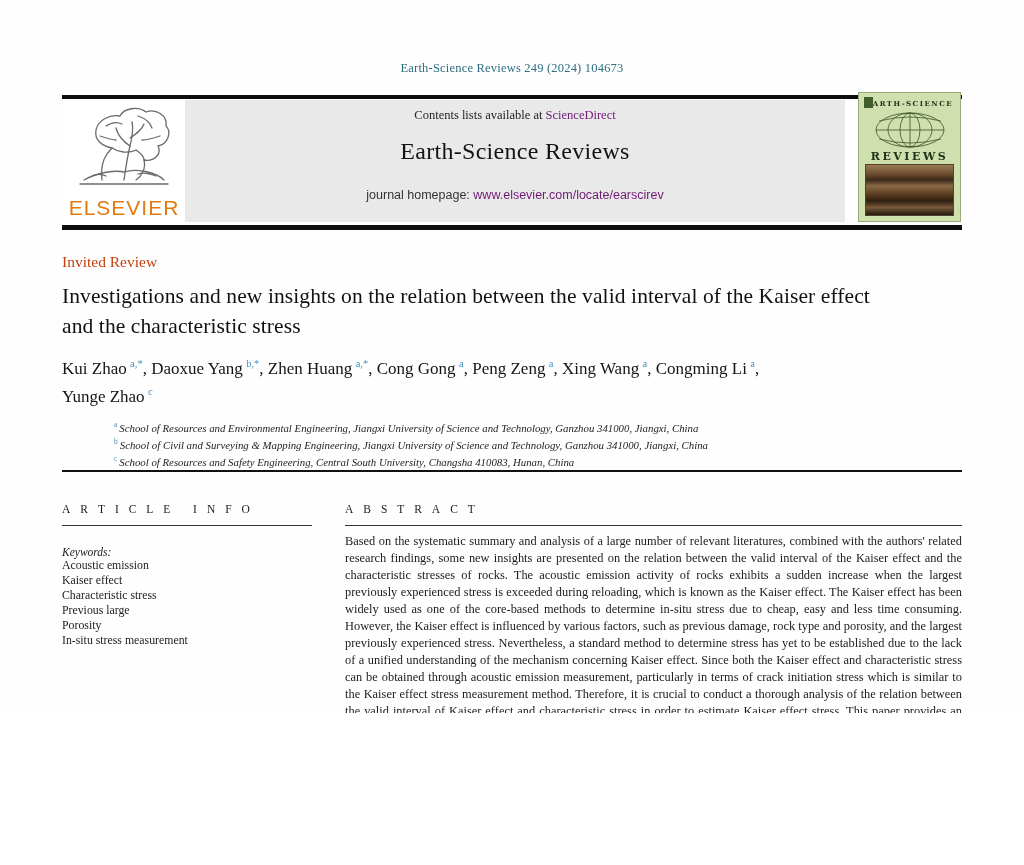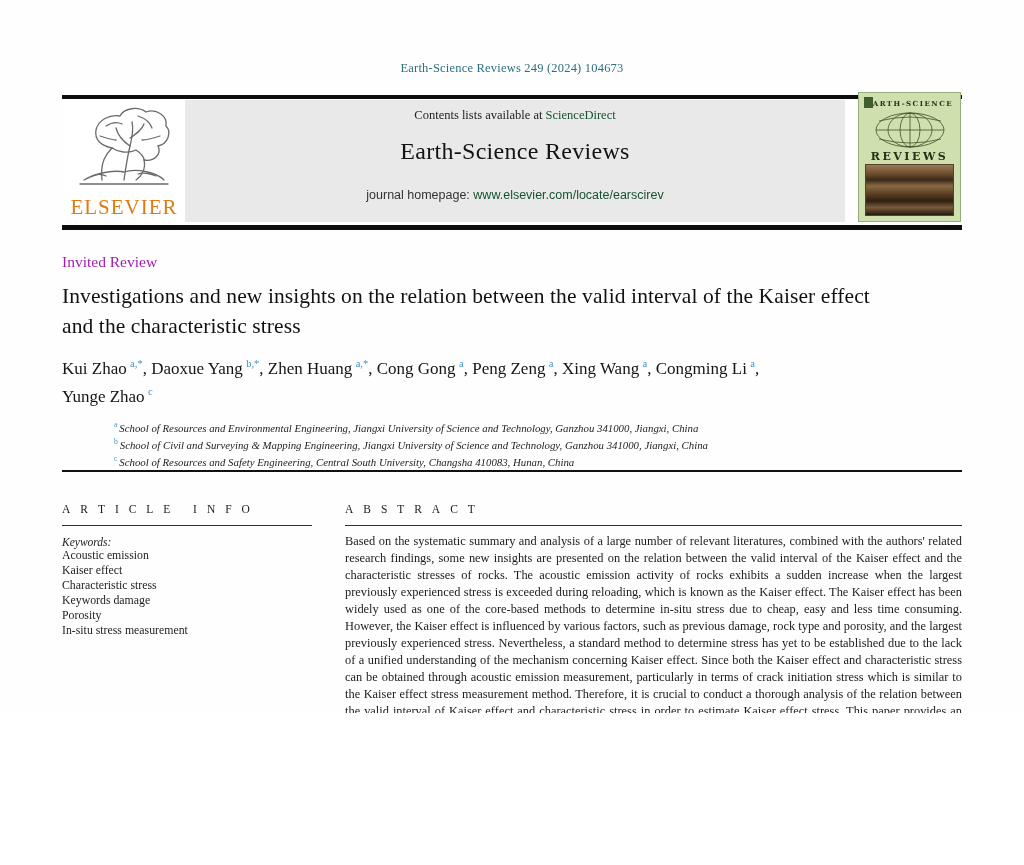--- a/index.html
+++ b/index.html
@@ -16,28 +16,28 @@
   }
   
   .rule-thick { position:absolute; left:62px; width:900px; height:4px; background:#0d0d0d; }
   .rule-thin  { position:absolute; left:62px; width:900px; height:1.5px; background:#111; }
   .rule-bottom{ position:absolute; left:62px; width:900px; height:2px; background:#111; border-top:1px solid #888; }
   
   .logo-cell { position:absolute; left:62px; top:100px; width:123px; height:122px; background:#fff; }
   .tree-icon { display:block; margin:2px auto 0 auto; }
   .elsevier-word {
     position:absolute; bottom:2px; left:3px; width:118px; text-align:center;
-    font-size:21px; letter-spacing:1px; color:#e07b10; font-family:Liberation Serif, serif;
+    font-size:21px; letter-spacing:1px; color:#e07b10; font-family:Liberation Sans, sans-serif;
   }
   .banner {
     position:absolute; left:185px; top:100px; width:660px; height:122px;
     background:#e9e9e9; text-align:center;
   }
   .banner-contents { margin-top:8px; font-size:12.5px; color:#222; }
-  .banner-link { color:#14532d; cursor:pointer; }
+  .banner-link { color:#701a75; cursor:pointer; }
   .banner-journal { margin-top:15px; font-size:24px; color:#141414; letter-spacing:.3px; }
   .banner-homepage {
     position:absolute; bottom:20px; left:0; width:100%;
     font-family:"Liberation Sans", sans-serif; font-size:12.5px; color:#333;
   }
   
   .cover {
     position:absolute; left:858px; top:92px; width:103px; height:130px;
     background:#cfe0ae; border:1px solid #97ad79; overflow:hidden;
   }
@@ -47,38 +47,38 @@
   .cover-reviews { text-align:center; font-size:11px; font-weight:bold; letter-spacing:2.5px;
     color:#23331a; font-family:"DejaVu Serif", serif; }
   .cover-photo {
     position:absolute; bottom:5px; left:6px; right:6px; height:52px;
     background:
       linear-gradient(180deg,#9a7b55 0%,#6d4c2e 18%,#3a2a1a 30%,#8a6a45 42%,#55381f 60%,#2e2012 72%,#7a5a3a 85%,#241a0e 100%);
     border:1px solid #55422c;
   }
   .cover-logo-sq { position:absolute; top:4px; left:5px; width:9px; height:11px; background:#3f5e2b; }
   
-  .invited { position:absolute; left:62px; top:253px; font-size:15.5px; color:#a21caf; }
+  .invited { position:absolute; left:62px; top:253px; font-size:15.5px; color:#c2410c; }
   .title {
     position:absolute; left:62px; top:281px; width:820px;
     font-size:21.5px; line-height:30px; color:#111; letter-spacing:.1px;
   }
   .authors {
     position:absolute; left:62px; top:352px; width:730px;
     font-size:17px; line-height:24px; color:#151515;font-family:Liberation Serif, serif;
   }
   .authors sup { font-size:10.5px; color:#4493c2; }
   .affils { position:absolute; left:76px; top:418px; width:800px;
     font-size:10.8px; line-height:14.5px; font-style:italic; color:#222;margin-left:38px; }
   .affils sup { font-style:normal; font-size:7.5px; color:#4493c2; margin-right:2px; }
   
   .sec-head { font-size:11.5px; letter-spacing:4.5px; color:#1a1a1a; font-family:"Liberation Serif", serif; }
   .info-col { position:absolute; left:62px; top:503px; width:252px; }
   .info-rule { margin-top:10px; height:1px; background:#333; width:250px; }
-  .keywords-label { margin-top:10px; font-style:italic; font-size:11.5px; color:#222; }
+  .keywords-label { margin-top:20px; font-style:italic; font-size:11.5px; color:#222; }
   .keyword { font-size:11.8px; line-height:15px; color:#1d1d1d; }
   .abs-col { position:absolute; left:345px; top:503px; width:617px; }
   .abs-rule { margin-top:10px; height:1px; background:#333; width:617px; }
   .abs-text {
     margin-top:7px; font-size:12.4px; line-height:16.95px; color:#1b1b1b;
     text-align:justify;
   }
 </style>
 </head>
 <body>
@@ -154,21 +154,21 @@
   <div class="rule-thin" style="top:470px;"></div>
 
   <div class="info-col">
     <div class="sec-head">A R T I C L E   I N F O</div>
     <div class="info-rule"></div>
     <div class="keywords-label">Keywords:</div>
     <div>
         <div class="keyword">Acoustic emission</div>
         <div class="keyword">Kaiser effect</div>
         <div class="keyword">Characteristic stress</div>
-        <div class="keyword">Keywords damage</div>
+        <div class="keyword">Previous large</div>
         <div class="keyword">Porosity</div>
         <div class="keyword">In-situ stress measurement</div>
       </div>
   </div>
 
   <div class="abs-col">
     <div class="sec-head">A B S T R A C T</div>
     <div class="abs-rule"></div>
     <div class="abs-text">Based on the systematic summary and analysis of a large number of relevant literatures, combined with the authors' related research findings, some new insights are presented on the relation between the valid interval of the Kaiser effect and the characteristic stresses of rocks. The acoustic emission activity of rocks exhibits a sudden increase when the largest previously experienced stress is exceeded during reloading, which is known as the Kaiser effect. The Kaiser effect has been widely used as one of the core-based methods to determine in-situ stress due to cheap, easy and less time consuming. However, the Kaiser effect is influenced by various factors, such as previous damage, rock type and porosity, and the largest previously experienced stress. Nevertheless, a standard method to determine stress has yet to be established due to the lack of a unified understanding of the mechanism concerning Kaiser effect. Since both the Kaiser effect and characteristic stress can be obtained through acoustic emission measurement, particularly in terms of crack initiation stress which is similar to the Kaiser effect stress measurement method. Therefore, it is crucial to conduct a thorough analysis of the relation between the valid interval of Kaiser effect and characteristic stress in order to estimate Kaiser effect stress. This paper provides an overview of the recent investigations that have explored the effect of the above factors on the Kaiser effect and how they can affect the identification of the characteristic stress. The relation between the valid interval of the Kaiser effect and the characteristic stress, which is influenced by the aforementioned factors, was discussed in detail. The valid interval of the Kaiser effect has been proposed in light of the aforementioned research, and corresponding arguments have been presented to support this proposal. These findings can serve as a theoretical foundation for estimating in-situ stress using the Kaiser effect.</div>
   </div>

